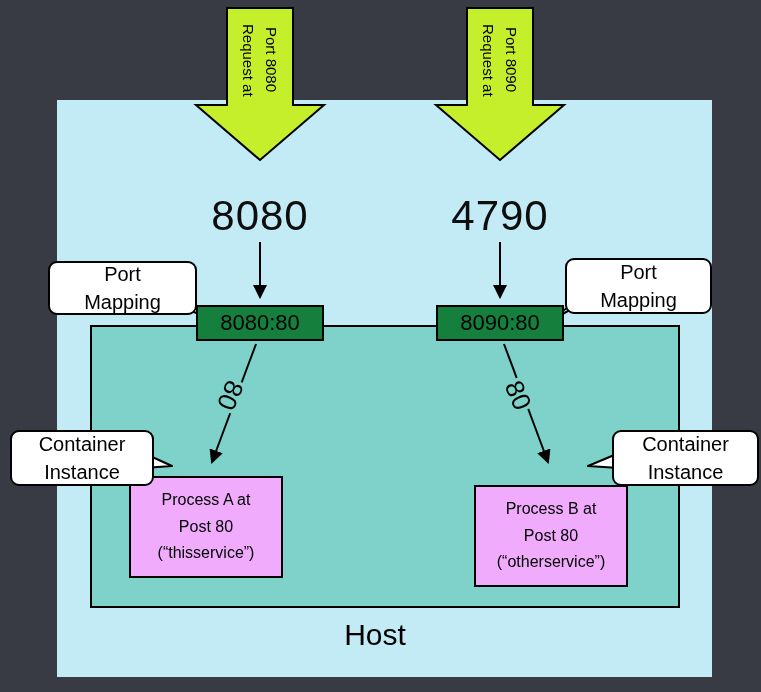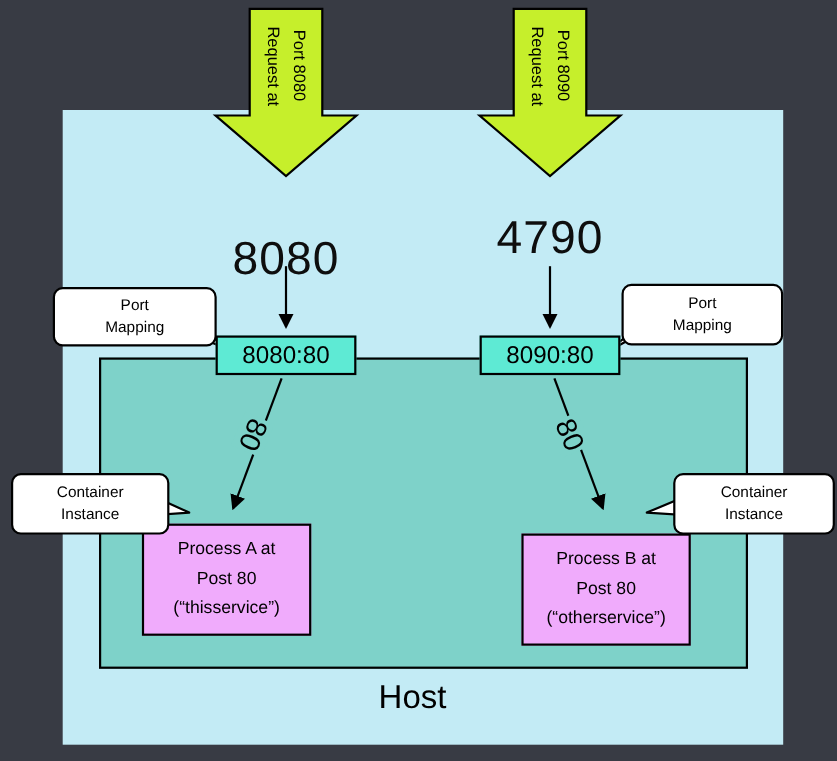--- a/index.html
+++ b/index.html
@@ -13,33 +13,33 @@
   .overlay{left:0;top:0;pointer-events:none;}
   .vtext{
     writing-mode:vertical-lr;white-space:pre-line;text-align:center;
     font-size:15px;line-height:1.55;color:#000;transform:translateX(-50%);
   }
   .bignum{
     font-size:42px;letter-spacing:1px;color:#0e0e0e;transform:translateX(-50%);
     white-space:nowrap;
   }
   .portbox{
-    width:124px;height:32px;background:#5eead4;border:2px solid #000;
+    width:124px;height:32px;background:#15803d;border:2px solid #000;
     display:flex;align-items:center;justify-content:center;
     font-size:22px;transform:translateX(-50%);
   }
   .procbox{
     width:150px;height:98px;background:#f0abfc;border:2px solid #000;
     display:flex;align-items:center;justify-content:center;text-align:center;
     font-size:16px;line-height:1.65;white-space:pre-line;transform:translateX(-50%);
   }
   .bubble{
     background:#fff;border:2px solid #000;border-radius:9px;
     display:flex;align-items:center;justify-content:center;text-align:center;
-    font-size:14px;line-height:1.4;white-space:pre-line;
+    font-size:20px;line-height:1.4;white-space:pre-line;
   }
   .portnum{
     font-size:26px;background:#7ed2c9;padding:0 2px;line-height:1.1;
   }
   .portnum.left{transform:translateX(-50%) rotate(113deg);}
   .portnum.right{transform:translateX(-50%) rotate(67deg);}
   .dockerlabel{font-size:24px;transform:translateX(-50%);}
   .hostlabel{font-size:30px;transform:translateX(-50%);}
 </style>
 </head>
@@ -69,21 +69,21 @@
     <line x1="500" y1="242" x2="500" y2="297" stroke="#000" stroke-width="2" marker-end="url(#ah)"></line>
     <line x1="256" y1="344" x2="212" y2="462" stroke="#000" stroke-width="2" marker-end="url(#ah)"></line>
     <line x1="504" y1="344" x2="548" y2="462" stroke="#000" stroke-width="2" marker-end="url(#ah)"></line>
   </svg>
 
   <div class="abs vtext" style="left:260px;top:13px;height:94px;">Request at
 Port 8080</div>
   <div class="abs vtext" style="left:500px;top:13px;height:94px;">Request at
 Port 8090</div>
 
-  <div class="abs bignum" style="left:260px;top:192px;margin-top:19px;">8080</div>
+  <div class="abs bignum" style="left:260px;top:192px;">8080</div>
   <div class="abs bignum" style="left:500px;top:192px;">4790</div>
 
   <div class="abs portbox" style="left:260px;top:305px;">8080:80</div>
   <div class="abs portbox" style="left:500px;top:305px;">8090:80</div>
 
   <div class="abs portnum left" style="left:230px;top:381px;">80</div>
   <div class="abs portnum right" style="left:518px;top:381px;">80</div>
 
   <div class="abs procbox" style="left:206px;top:476px;">Process A at
 Post 80

